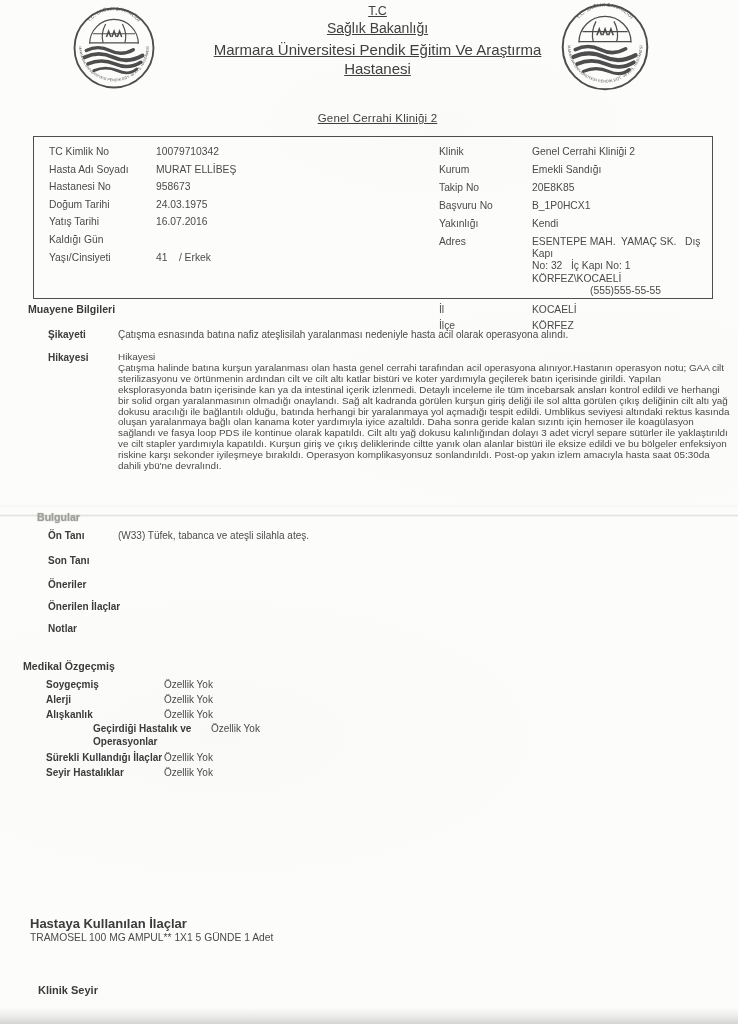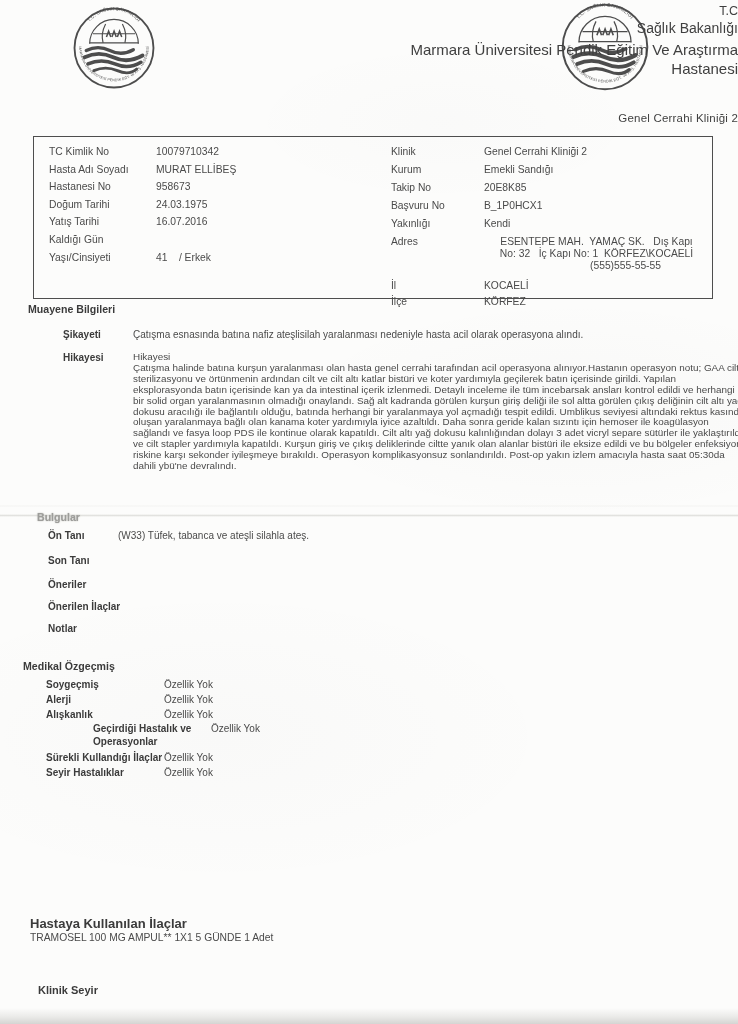--- a/index.html
+++ b/index.html
@@ -11,49 +11,49 @@
       radial-gradient(ellipse 500px 220px at 30% 72%, rgba(60,60,70,0.014), transparent 70%),
       radial-gradient(ellipse 300px 120px at 60% 12%, rgba(60,60,70,0.012), transparent 70%);
     font-family:"Liberation Sans", sans-serif;
     color:#4a4a4a;
     -webkit-font-smoothing:antialiased;
   }
   .seal{position:absolute;}
   .seal-left{left:72px;top:6px;width:84px;height:84px;}
   .seal-right{left:560px;top:2px;width:90px;height:90px;}
 
-  .hdr{position:absolute;left:17px;right:0;text-align:right;color:#3f3f3f;}
+  .hdr{position:absolute;left:17px;right:0;text-align:center;color:#3f3f3f;text-decoration:underline;}
   .hdr-tc{top:4px;font-size:12.5px;}
   .hdr-min{top:20px;font-size:14px;}
   .hdr-hosp1{top:41px;font-size:15px;}
   .hdr-hosp2{top:60px;font-size:15px;}
   .form-title{top:92px;font-size:11.5px;letter-spacing:0.6px;}
   .form-subtitle{top:112px;font-size:11.5px;letter-spacing:0.2px;}
 
   .info-box{position:absolute;left:33px;top:136px;width:678px;height:161px;border:1px solid #4e4e4e;}
   .col-left{position:absolute;left:15px;top:9px;width:335px;}
   .col-right{position:absolute;left:357px;top:9px;width:318px;}
   .irow{display:flex;height:17.6px;font-size:10.3px;align-items:flex-start;}
   .col-right .irow{height:18px;}
   .ilbl{flex:0 0 107px;}
-  .col-right .ilbl{flex:0 0 93px;}
+  .col-right .ilbl{flex:0 0 93px;margin-left:48px;}
   .ival{white-space:pre-wrap;}
   .addr-row{display:flex;font-size:10.3px;}
   .addr-block{width:228px;}
   .addr-val{white-space:pre-wrap;line-height:12.2px;}
   .addr-phone{text-align:right;padding-right:48px;line-height:12.6px;}
   .geo{margin-top:7px;}
   .col-right .geo-row{height:15.5px;}
 
   .sec-h{position:absolute;font-weight:bold;font-size:10.6px;color:#3b3b3b;}
   #muayene-h{left:28px;top:303px;}
   #bulgular-h{left:37px;top:511px;color:#9d9d9a;text-shadow:0 0 1.5px rgba(160,160,155,0.8);}
   #medikal-h{left:23px;top:660px;}
 
-  .srow{position:absolute;left:63px;display:flex;font-size:10px;}
+  .srow{position:absolute;left:48px;display:flex;font-size:10px;}
   .s-lbl{flex:0 0 70px;font-weight:bold;color:#3b3b3b;white-space:nowrap;}
   .s-val{width:600px;}
   #sikayeti-row{top:329px;}
   #hikayesi-row{top:352px;}
   .hik-block{width:612px;font-size:9.9px;line-height:10.9px;}
   .hik-head{display:block;}
 
   .brow{position:absolute;left:48px;display:flex;font-size:10px;}
   .b0{top:530px;} .b1{top:555px;} .b2{top:579px;} .b3{top:601px;} .b4{top:623px;} .b5{top:645px;}
   .b-val{width:560px;}
@@ -198,21 +198,21 @@
           <span class="ilbl">Başvuru No</span>
           <span class="ival">B_1P0HCX1</span>
         </div>
       <div class="irow">
           <span class="ilbl">Yakınlığı</span>
           <span class="ival">Kendi</span>
         </div>
       <div class="addr-row">
         <span class="ilbl">Adres</span>
         <span class="addr-block">
-          <span class="addr-val" style="display:block;text-align:center;">ESENTEPE MAH.  YAMAÇ SK.   Dış Kapı
+          <span class="addr-val" style="display:block;">ESENTEPE MAH.  YAMAÇ SK.   Dış Kapı
 No: 32   İç Kapı No: 1  KÖRFEZ\KOCAELİ</span>
           <span class="addr-phone" style="display:block;">(555)555-55-55</span>
         </span>
       </div>
       <div class="geo">
         <div class="irow geo-row">
             <span class="ilbl">İl</span>
             <span class="ival">KOCAELİ</span>
           </div>
         <div class="irow geo-row">

